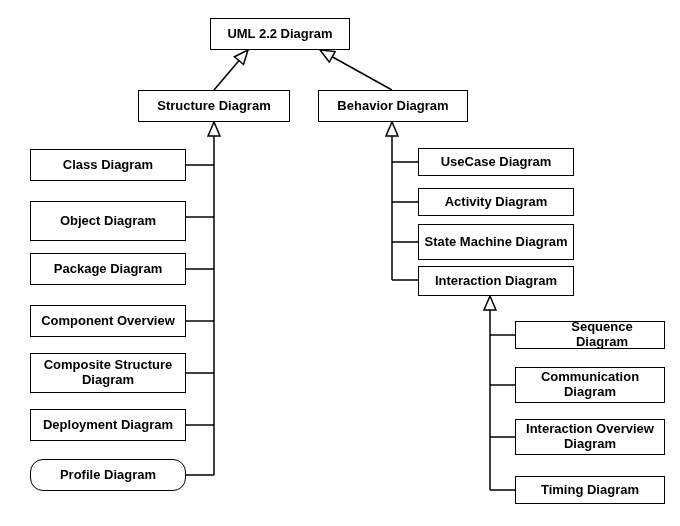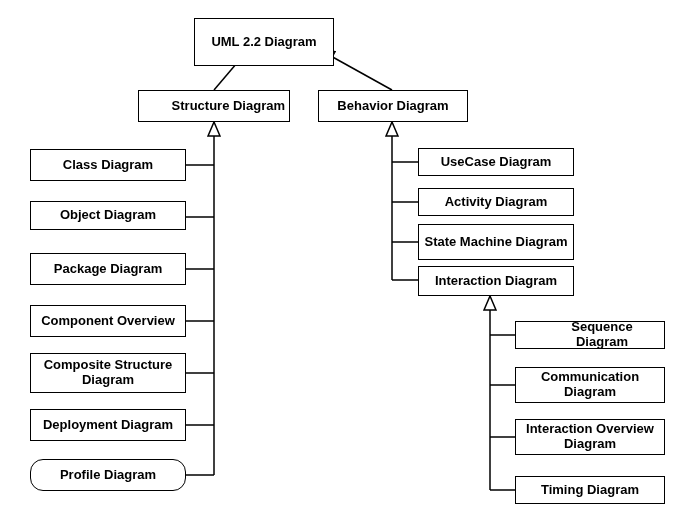--- a/index.html
+++ b/index.html
@@ -63,35 +63,35 @@
   <line x1="392" y1="242" x2="418" y2="242" stroke="#000" stroke-width="1.5"></line>
   <line x1="392" y1="280" x2="418" y2="280" stroke="#000" stroke-width="1.5"></line>
 
   <line x1="490" y1="490" x2="490" y2="296" stroke="#000" stroke-width="1.5" marker-end="url(#tri)"></line>
   <line x1="490" y1="335" x2="515" y2="335" stroke="#000" stroke-width="1.5"></line>
   <line x1="490" y1="385" x2="515" y2="385" stroke="#000" stroke-width="1.5"></line>
   <line x1="490" y1="437" x2="515" y2="437" stroke="#000" stroke-width="1.5"></line>
   <line x1="490" y1="490" x2="515" y2="490" stroke="#000" stroke-width="1.5"></line>
 </svg>
 
-<div class="box" style="left:194px; top:18px; width:140px; height:48px;">
+<div class="box" style="left:210px; top:18px; width:140px; height:32px;">
   <span>UML 2.2 Diagram</span>
 </div>
 
-<div class="box" style="left:138px; top:90px; width:152px; height:32px;justify-content:flex-end;">
+<div class="box" style="left:138px; top:90px; width:152px; height:32px;">
   <span>Structure Diagram</span>
 </div>
 <div class="box" style="left:318px; top:90px; width:150px; height:32px;">
   <span>Behavior Diagram</span>
 </div>
 
 <div class="box" style="left:30px; top:149px; width:156px; height:32px;">
   <span>Class Diagram</span>
 </div>
-<div class="box" style="left:30px; top:201px; width:156px; height:29px;">
+<div class="box" style="left:30px; top:201px; width:156px; height:40px;">
   <span>Object Diagram</span>
 </div>
 <div class="box" style="left:30px; top:253px; width:156px; height:32px;">
   <span>Package Diagram</span>
 </div>
 <div class="box" style="left:30px; top:305px; width:156px; height:32px;">
   <span>Component Overview</span>
 </div>
 <div class="box" style="left:30px; top:353px; width:156px; height:40px;">
   <span>Composite Structure Diagram</span>

